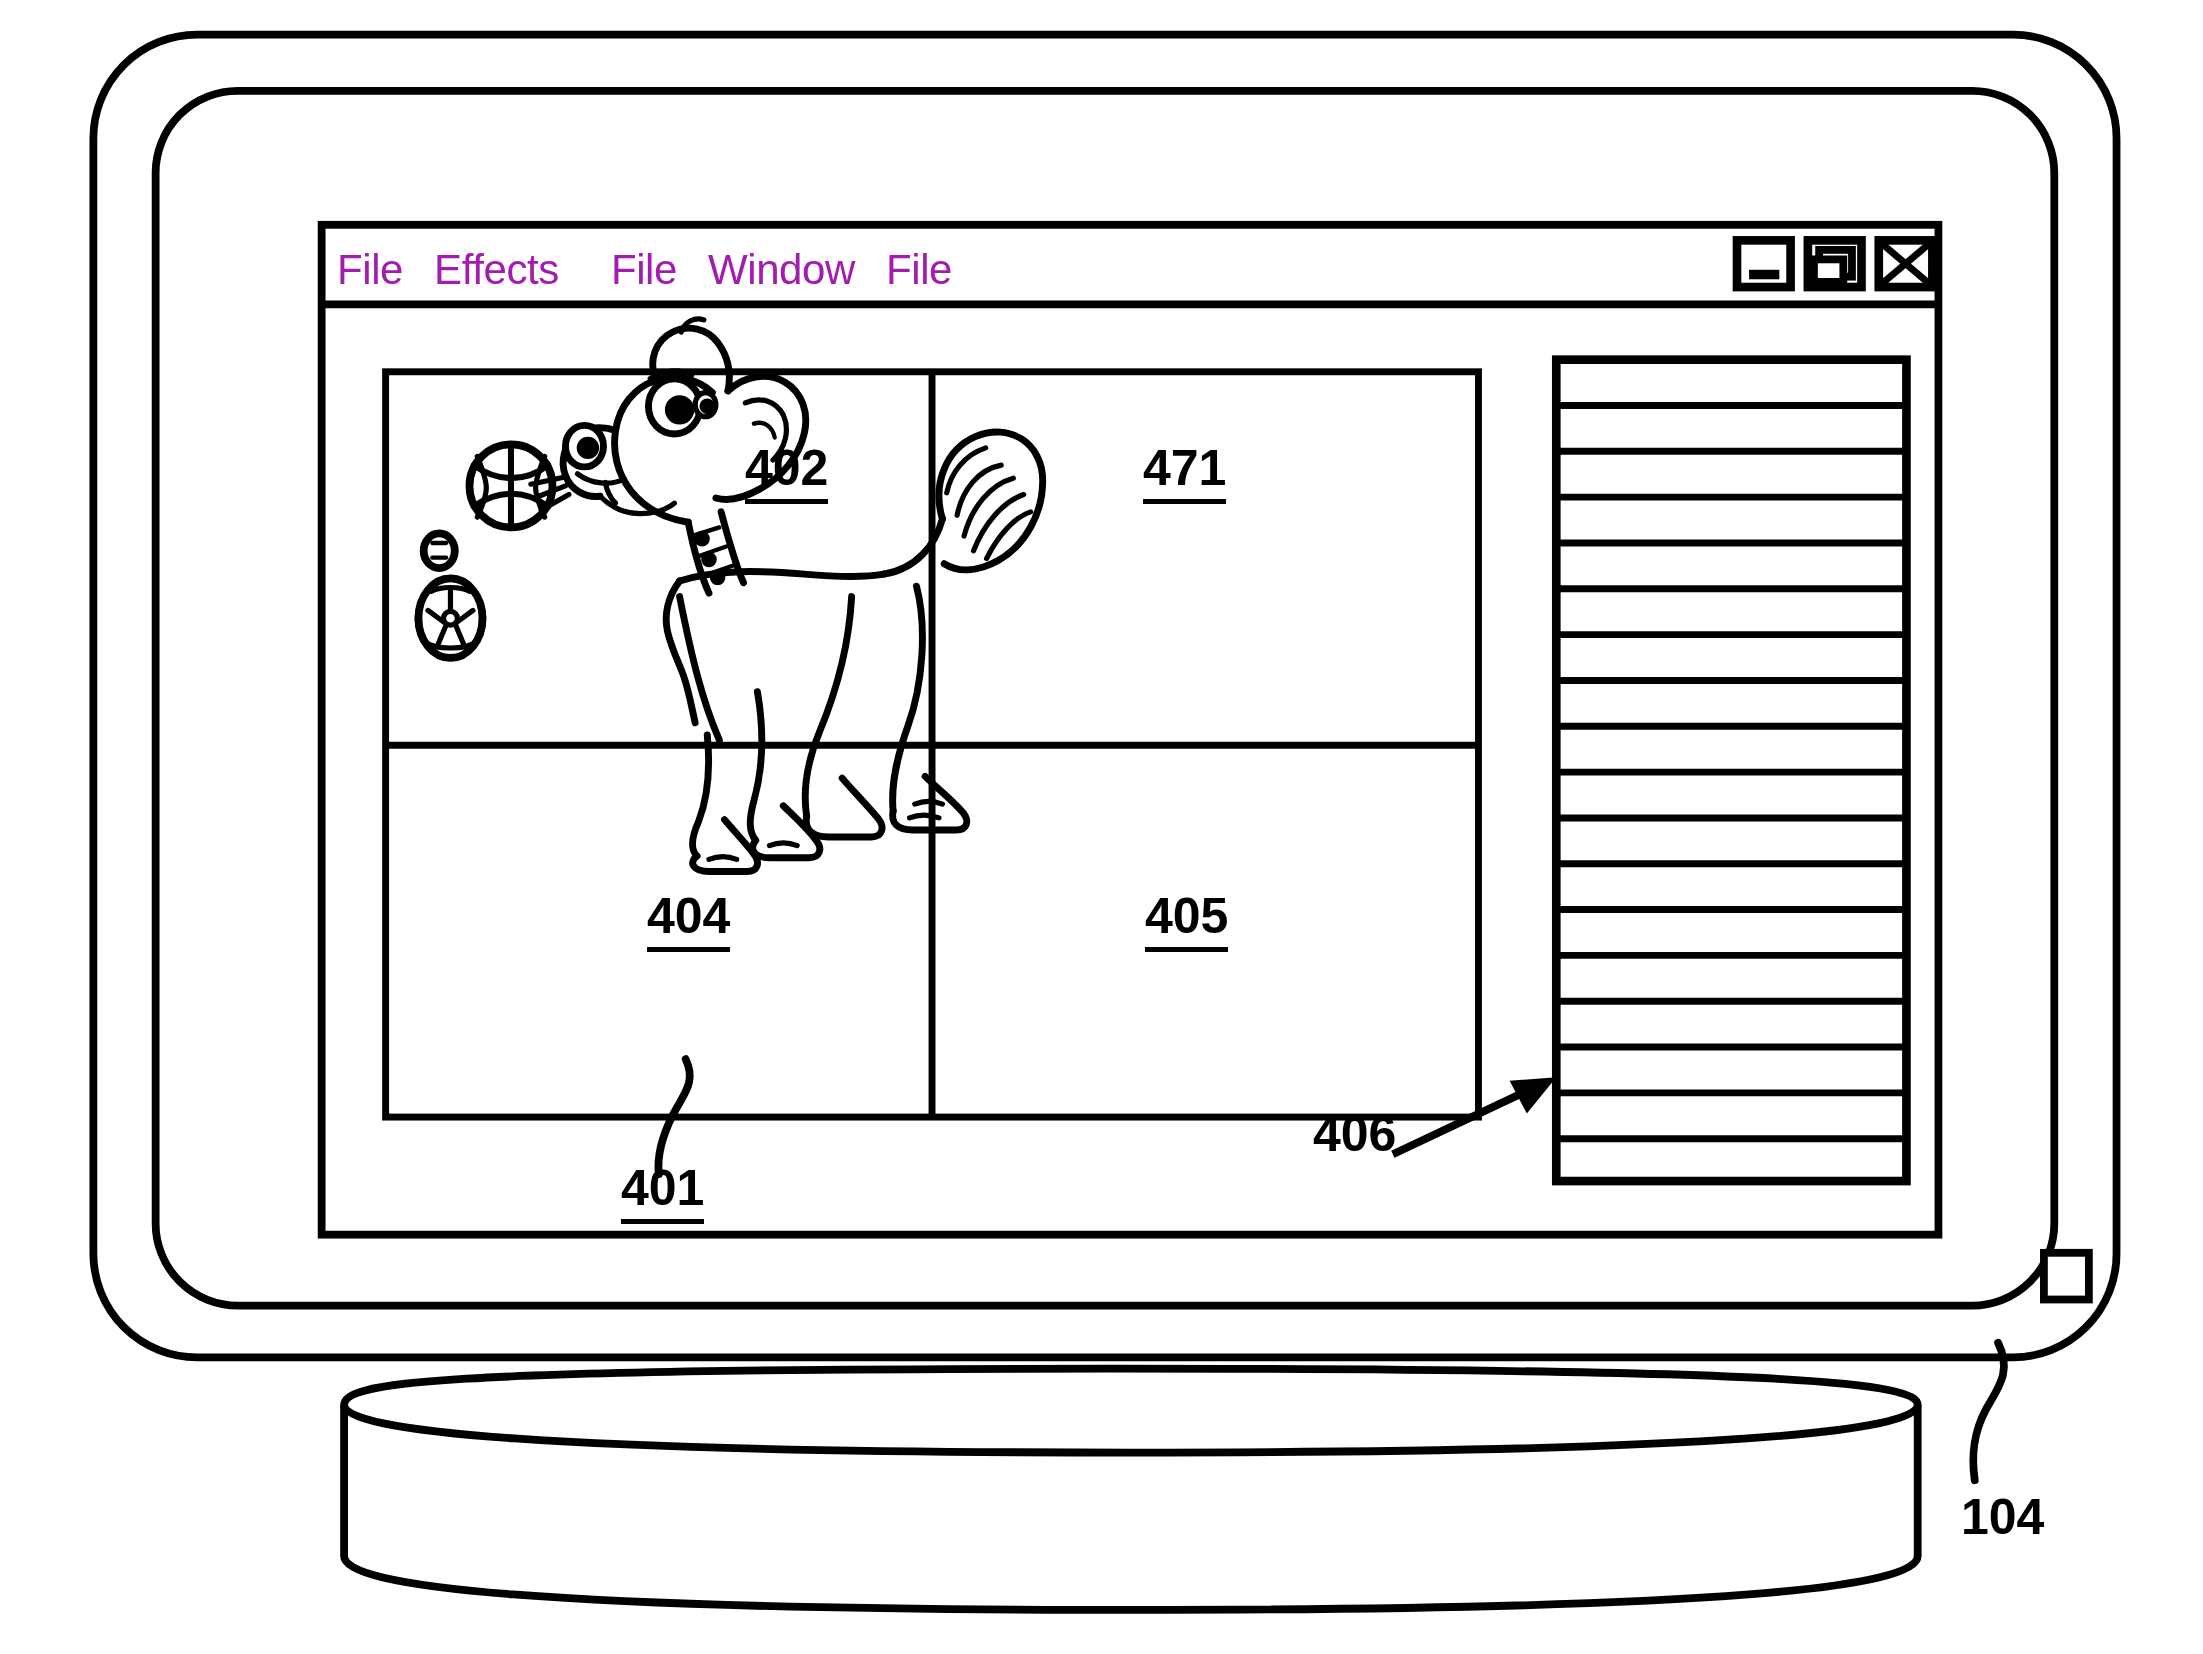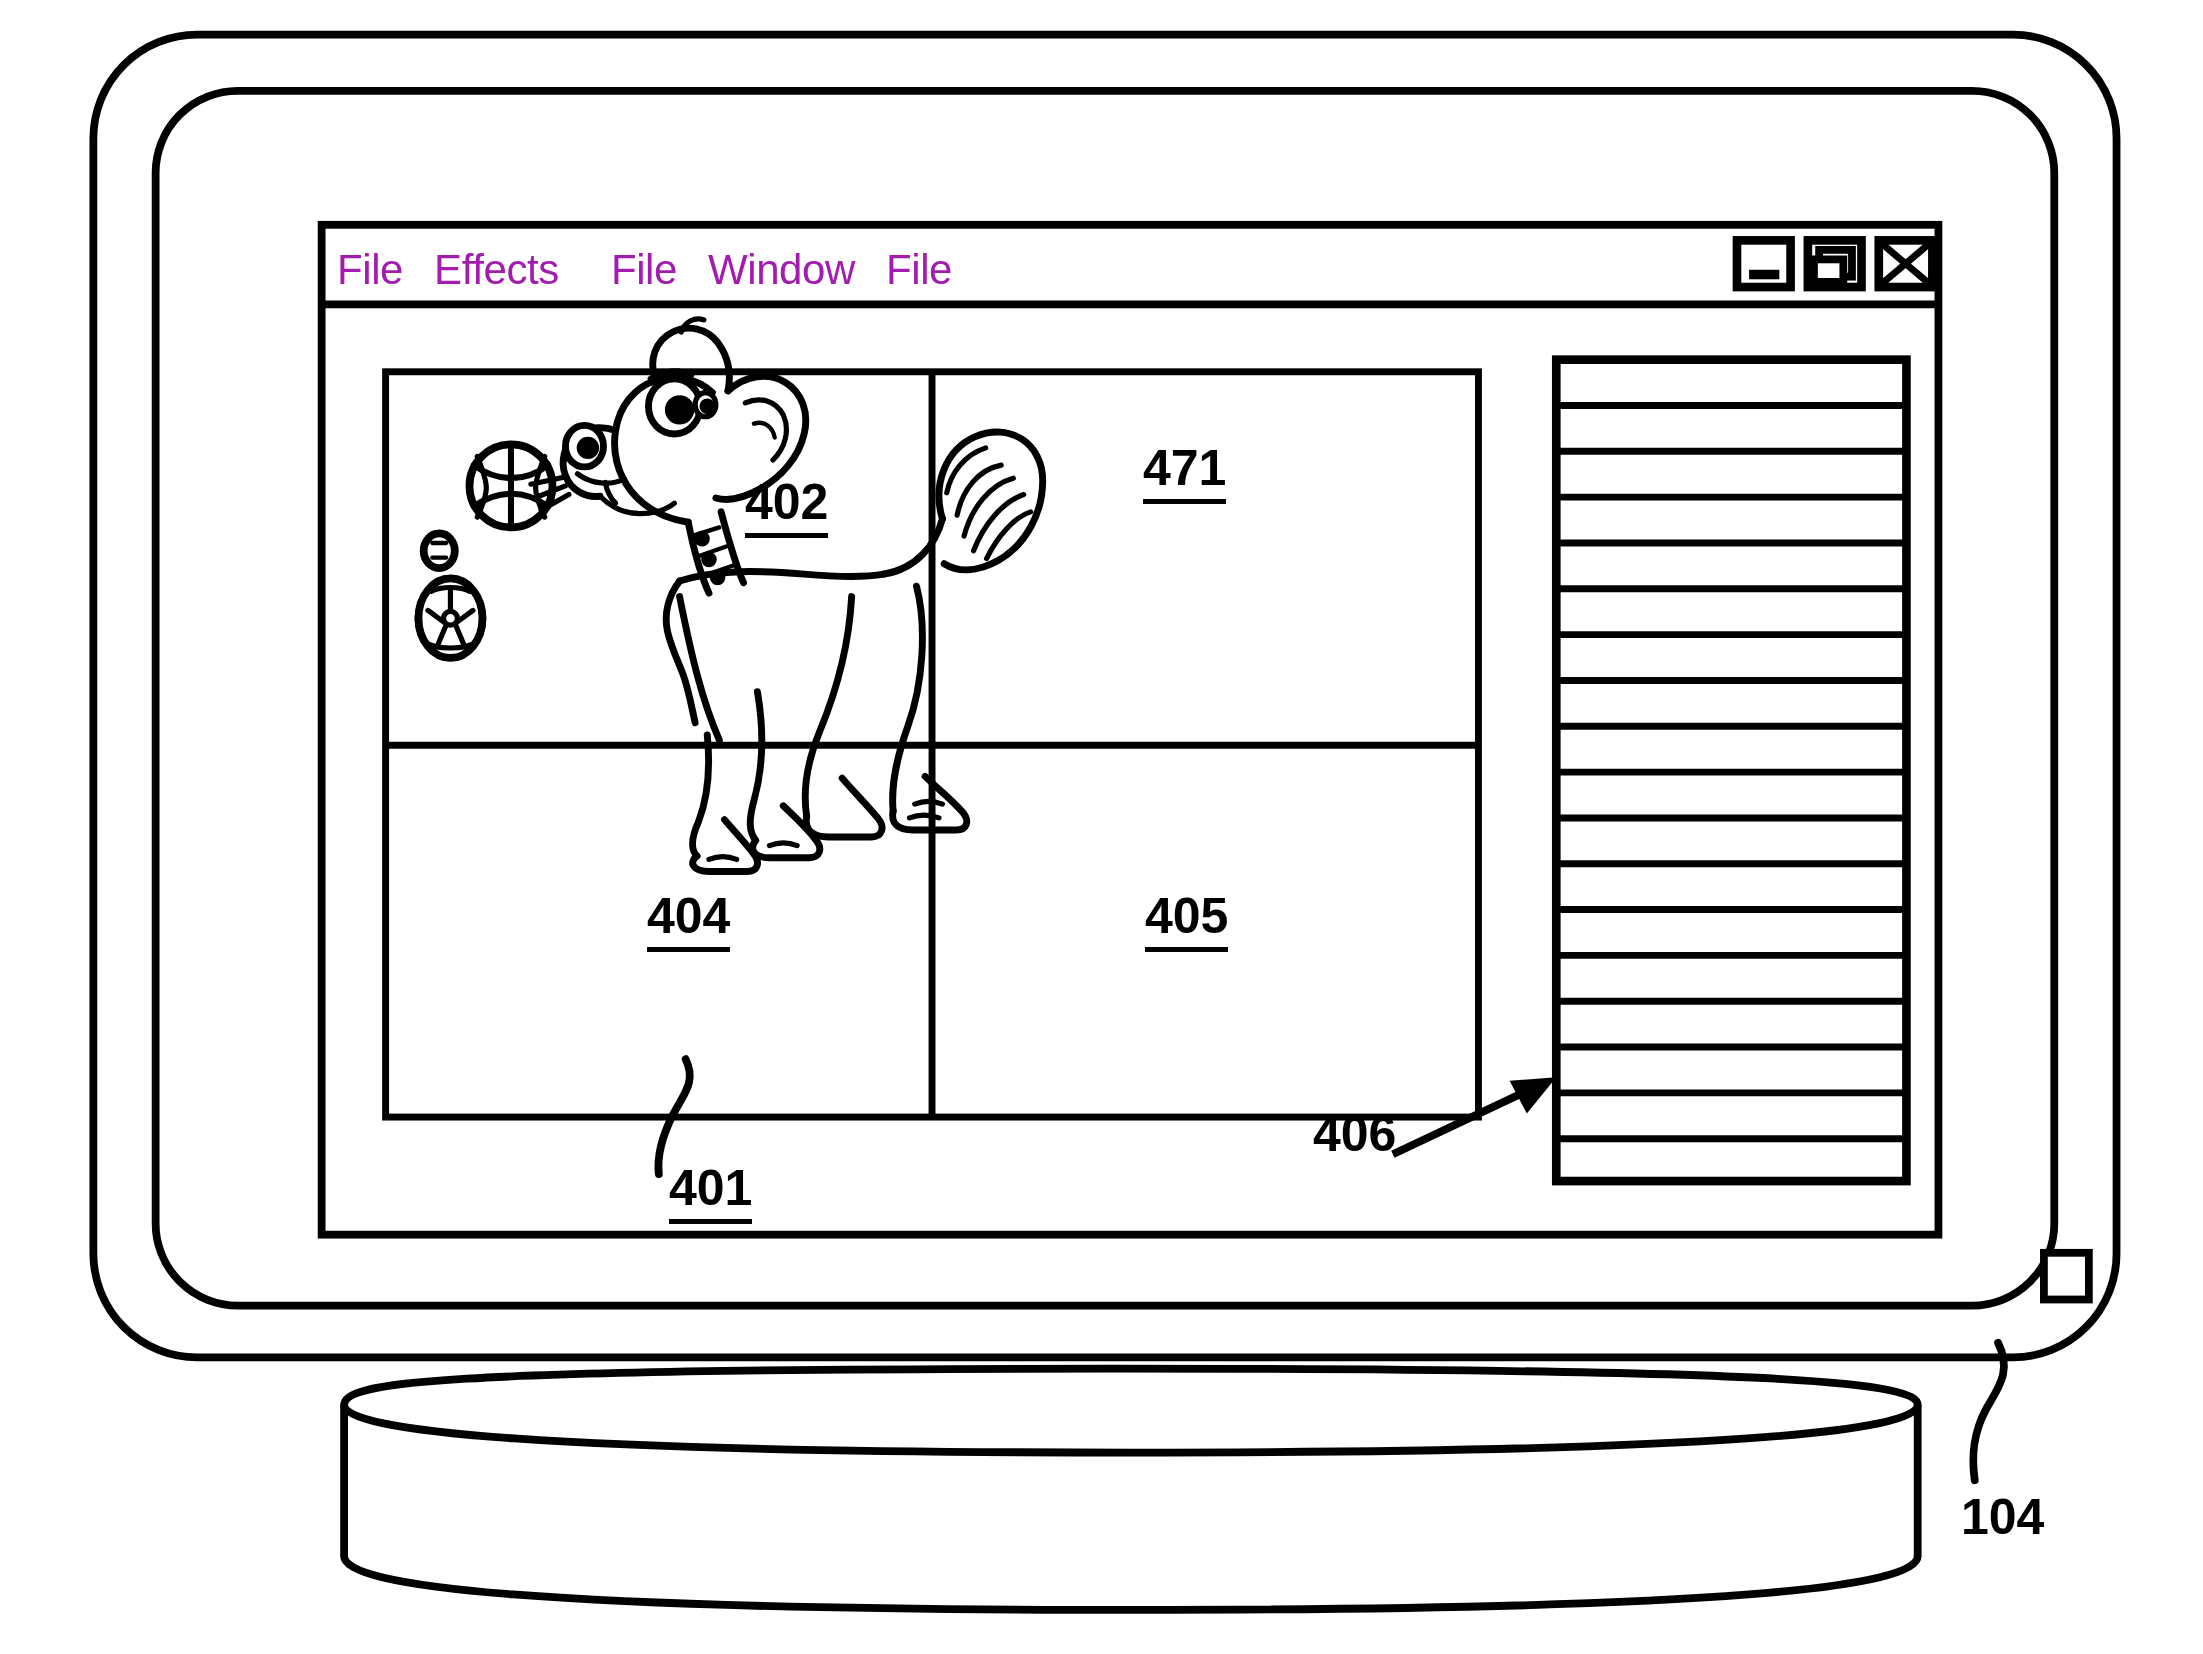--- a/index.html
+++ b/index.html
@@ -66,25 +66,25 @@
     font-size: 50px;
     line-height: 1;
     color: #000;
     white-space: nowrap;
   }
   .ref.underlined {
     border-bottom: 5.2px solid #000;
     padding-bottom: 6px;
   }
 
-  #ref-402 { left: 745px;  top: 443px; margin-top: 34px; }
+  #ref-402 { left: 745px;  top: 443px; }
   #ref-403 { left: 1143px; top: 443px; }
   #ref-404 { left: 647px;  top: 891px; }
   #ref-405 { left: 1145px; top: 891px; }
-  #ref-401 { left: 621px;  top: 1163px; margin-left: 48px; }
+  #ref-401 { left: 621px;  top: 1163px; }
   #ref-406 { left: 1313px; top: 1109px; }
   #ref-104 { left: 1961px; top: 1492px; }
 </style>
 </head>
 <body>
 
 <svg id="figure-canvas" viewBox="0 0 2548 1913" xmlns="http://www.w3.org/2000/svg">
 
   <rect x="108" y="40" width="2340" height="1530" rx="120" ry="120" fill="#ffffff" stroke="#000000" stroke-width="9"></rect>
 

